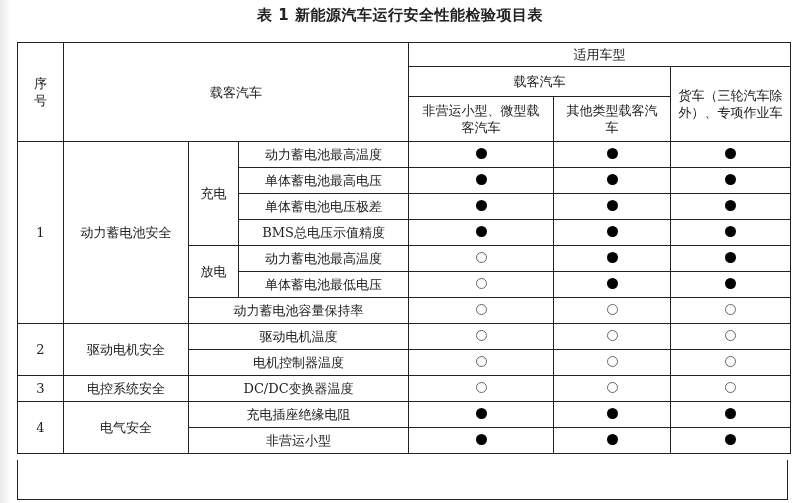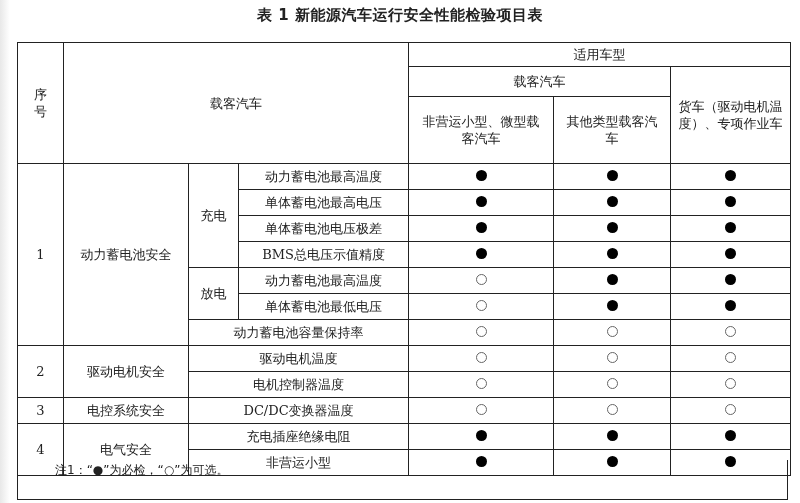--- a/index.html
+++ b/index.html
@@ -41,25 +41,25 @@
       <col style="width:120px">
   </colgroup>
   <tbody>
       <tr style="height:24px">
     <td rowspan="3" style="padding:4px 14px;">序号</td>
     <td rowspan="3" colspan="3">载客汽车</td>
     <td colspan="3">适用车型</td>
   </tr>
   <tr style="height:30px">
     <td colspan="2">载客汽车</td>
-    <td rowspan="2" style="padding:0 6px;">货车（驱动电机温度）、专项作业车</td>
+    <td rowspan="2" style="padding:0 6px;">货车（三轮汽车除外）、专项作业车</td>
   </tr>
   <tr style="height:42px">
     <td style="padding:0 10px;margin-top:15px;">非营运小型、微型载客汽车</td>
-    <td style="padding:16px 10px;">其他类型载客汽车</td>
+    <td style="padding:5px 10px;">其他类型载客汽车</td>
   </tr>
 
   <tr class="body-row">
     <td rowspan="7">1</td>
     <td rowspan="7">动力蓄电池安全</td>
     <td rowspan="4">充电</td>
     <td>动力蓄电池最高温度</td>
     <td><span class="dot-full"></span></td>
     <td><span class="dot-full"></span></td>
     <td><span class="dot-full"></span></td>
@@ -137,14 +137,13 @@
   <tr class="body-row">
     <td colspan="2">非营运小型</td>
     <td><span class="dot-full"></span></td>
     <td><span class="dot-full"></span></td>
     <td><span class="dot-full"></span></td>
   </tr>
 </tbody>
   </table>
 
 <div class="notes">
-  <div class="note-line note1">注1：“●”为必检，“○”为可选。</div>
 </div>
 
 </body></html>

